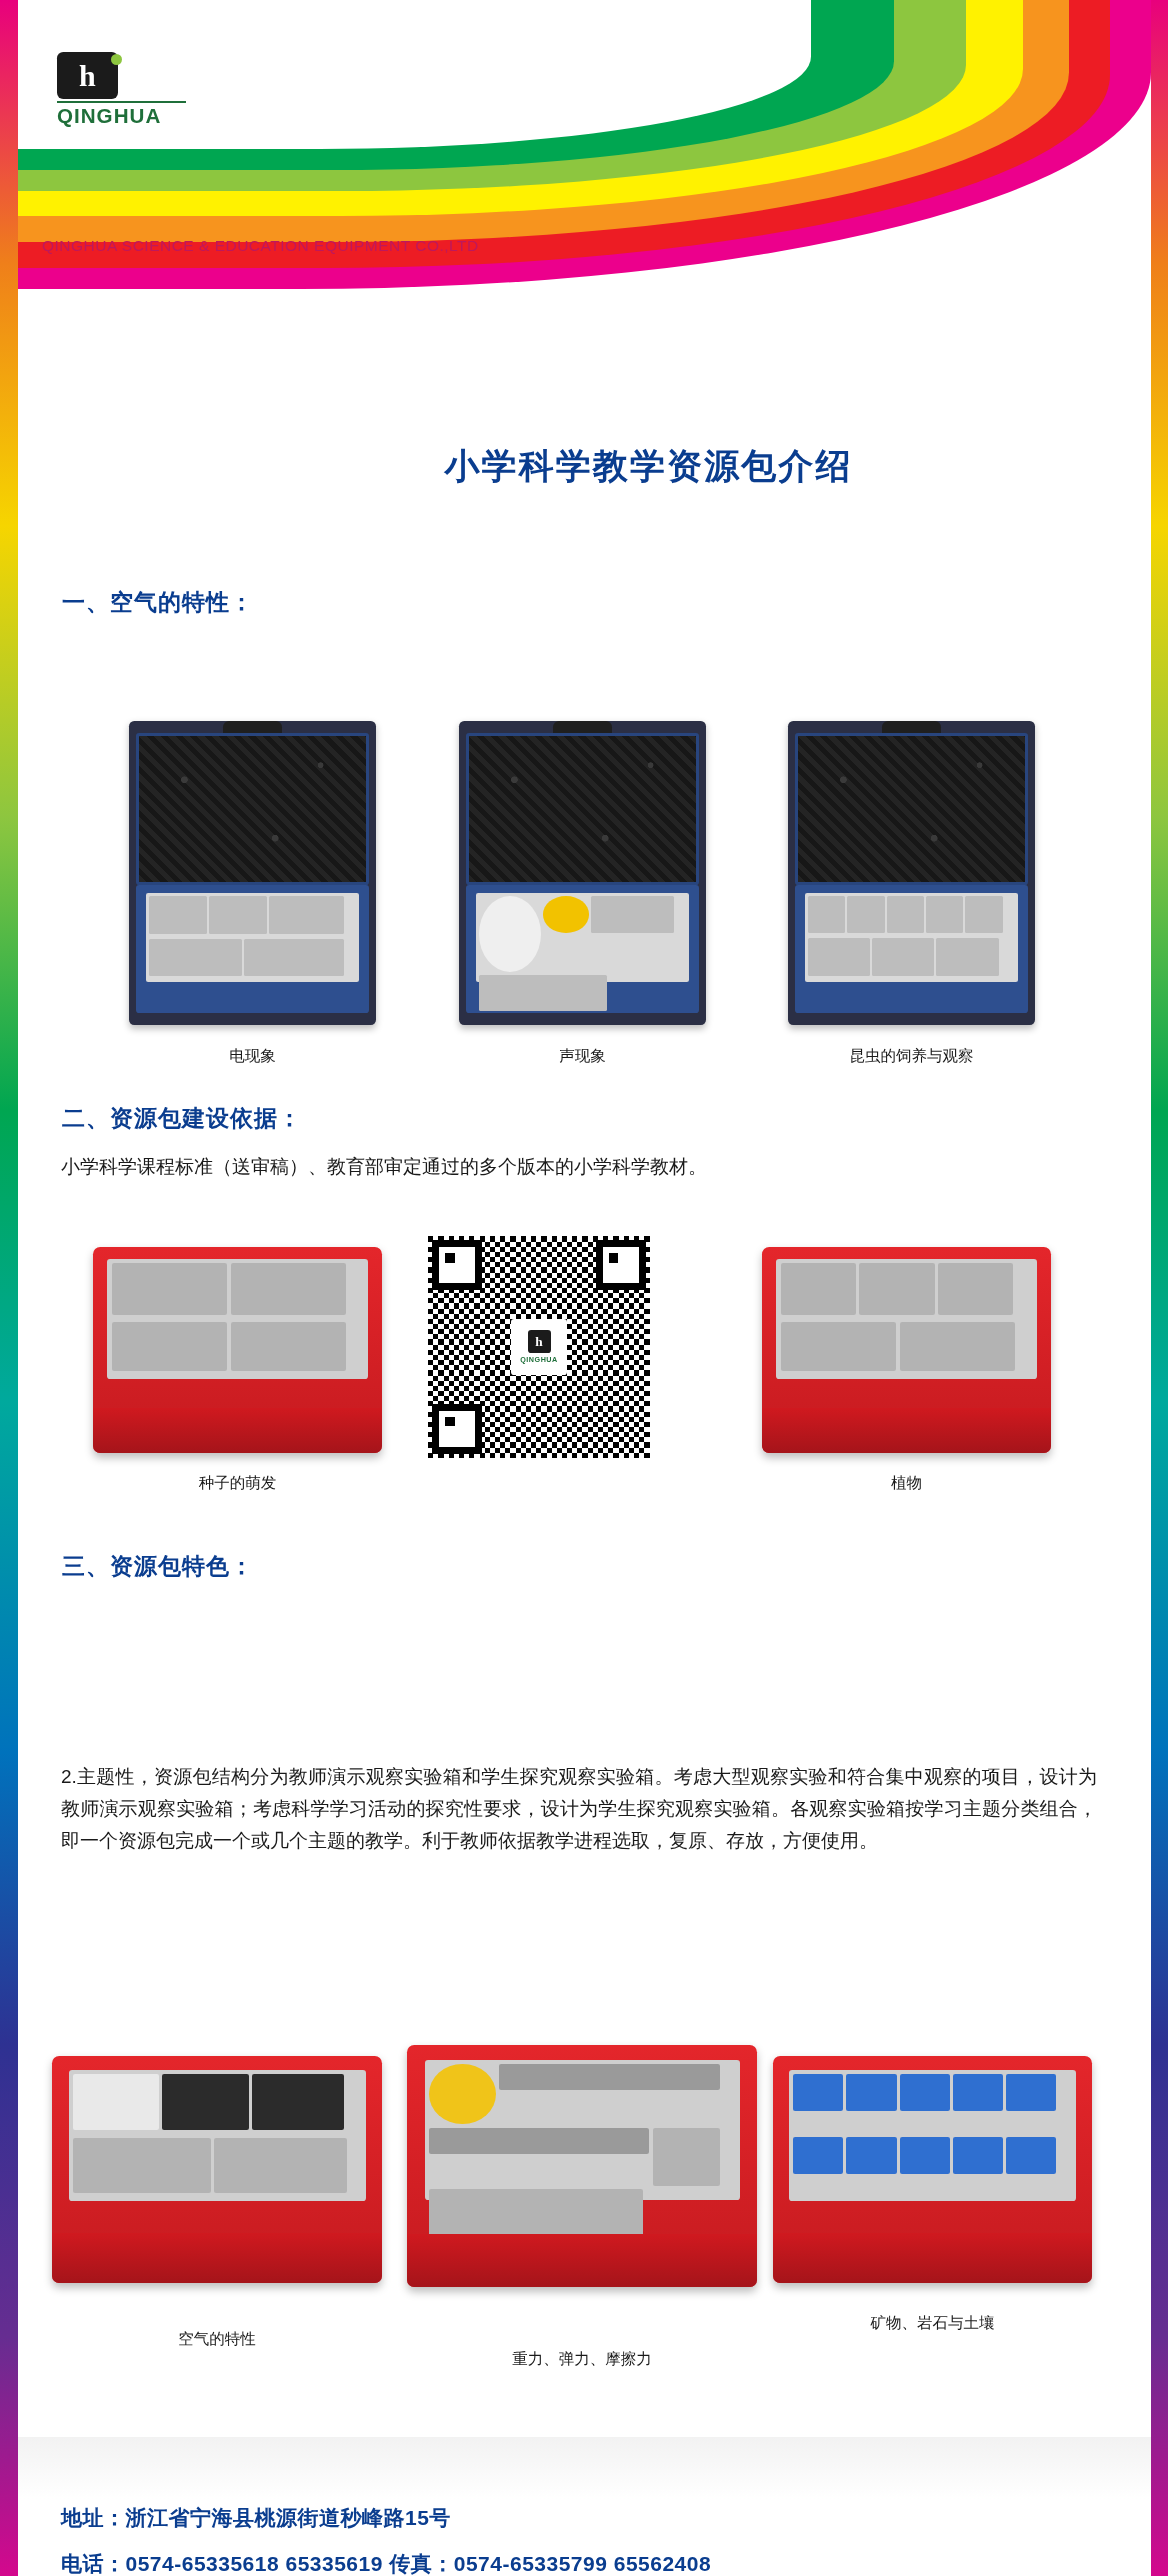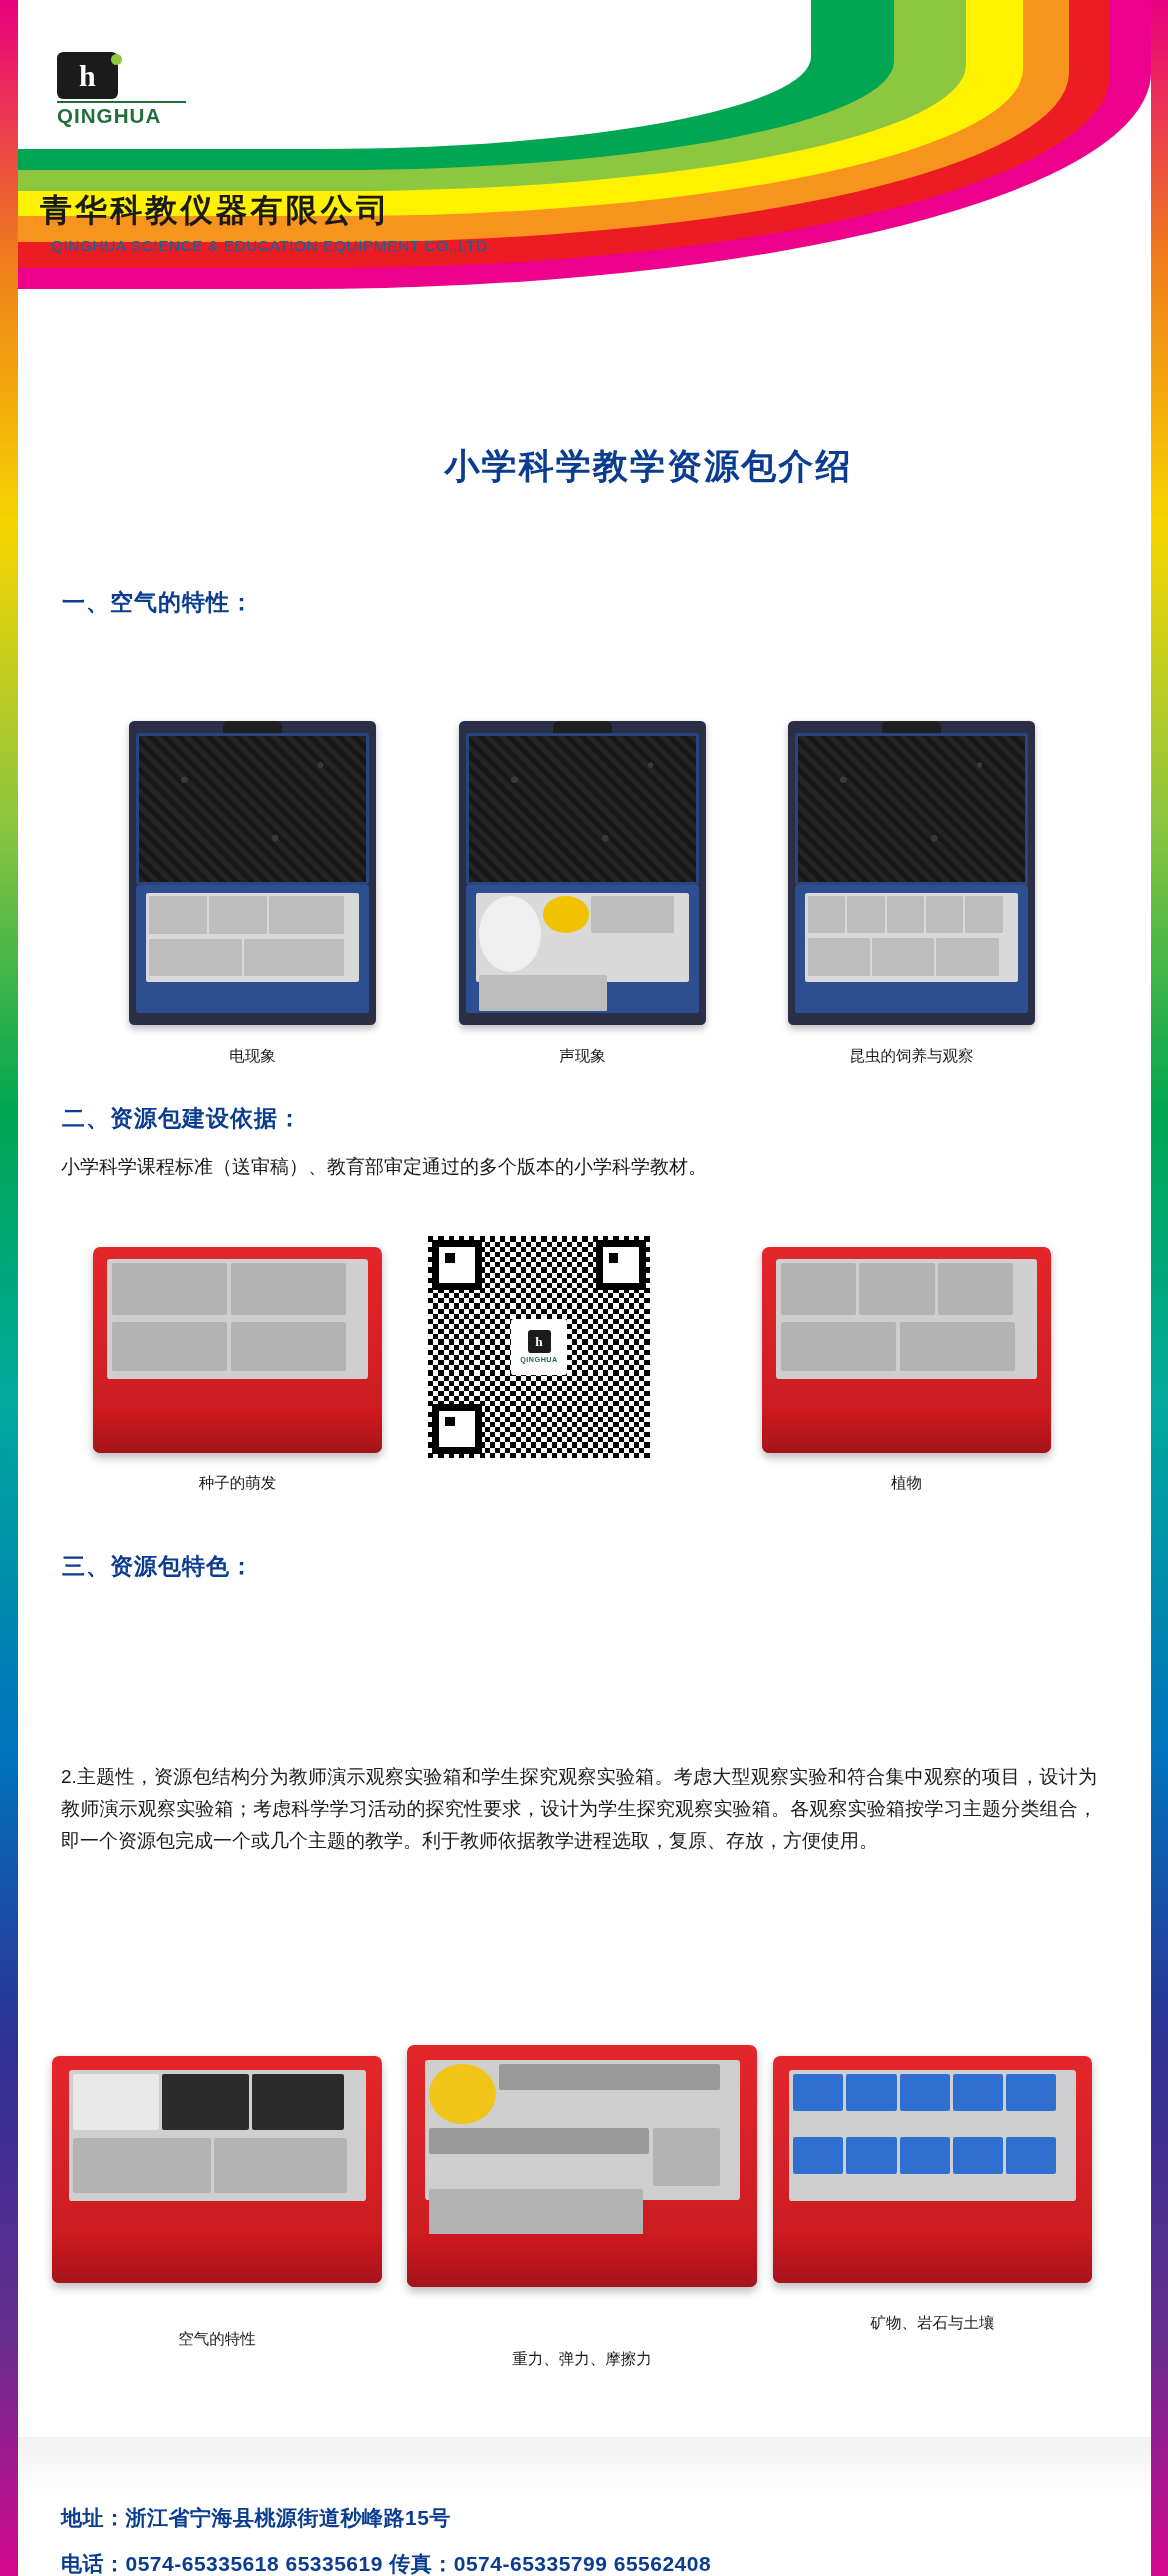--- a/index.html
+++ b/index.html
@@ -117,24 +117,24 @@
     position: absolute;
     left: 40px;
     top: 189px;
     font-size: 32px;
     font-weight: bold;
     color: #1a1a1a;
     letter-spacing: 3.1px;
   }
   .company-en {
     position: absolute;
-    left: 51px;
+    left: 42px;
     top: 237px;
     font-size: 15.5px;
-    color: #0369a1;
+    color: #be185d;
     letter-spacing: 0.5px;
     text-align: center;
   }
 
   
   .main-title {
     position: absolute;
     left: 0;
     top: 443px;
     width: 1168px;
@@ -349,21 +349,20 @@
 
   <div class="logo-wrap">
     <div class="logo-badge">
       <div class="h">h</div>
     </div>
     <div class="logo-dot"></div>
     <div class="logo-rule"></div>
     <div class="logo-text">QINGHUA</div>
   </div>
 
-  <div class="company-cn">青华科教仪器有限公司</div>
   <div class="company-en">QINGHUA SCIENCE &amp; EDUCATION EQUIPMENT CO.,LTD</div>
 
   <div class="main-title">小学科学教学资源包介绍</div>
 
   <div class="sec-head" style="top:587px;">一、空气的特性：</div>
 
   <div class="case" style="left:129px; top:721px; width:247px; height:304px;">
     <div class="handle"></div>
     <div class="case-lid">
         <div class="foam"></div>

